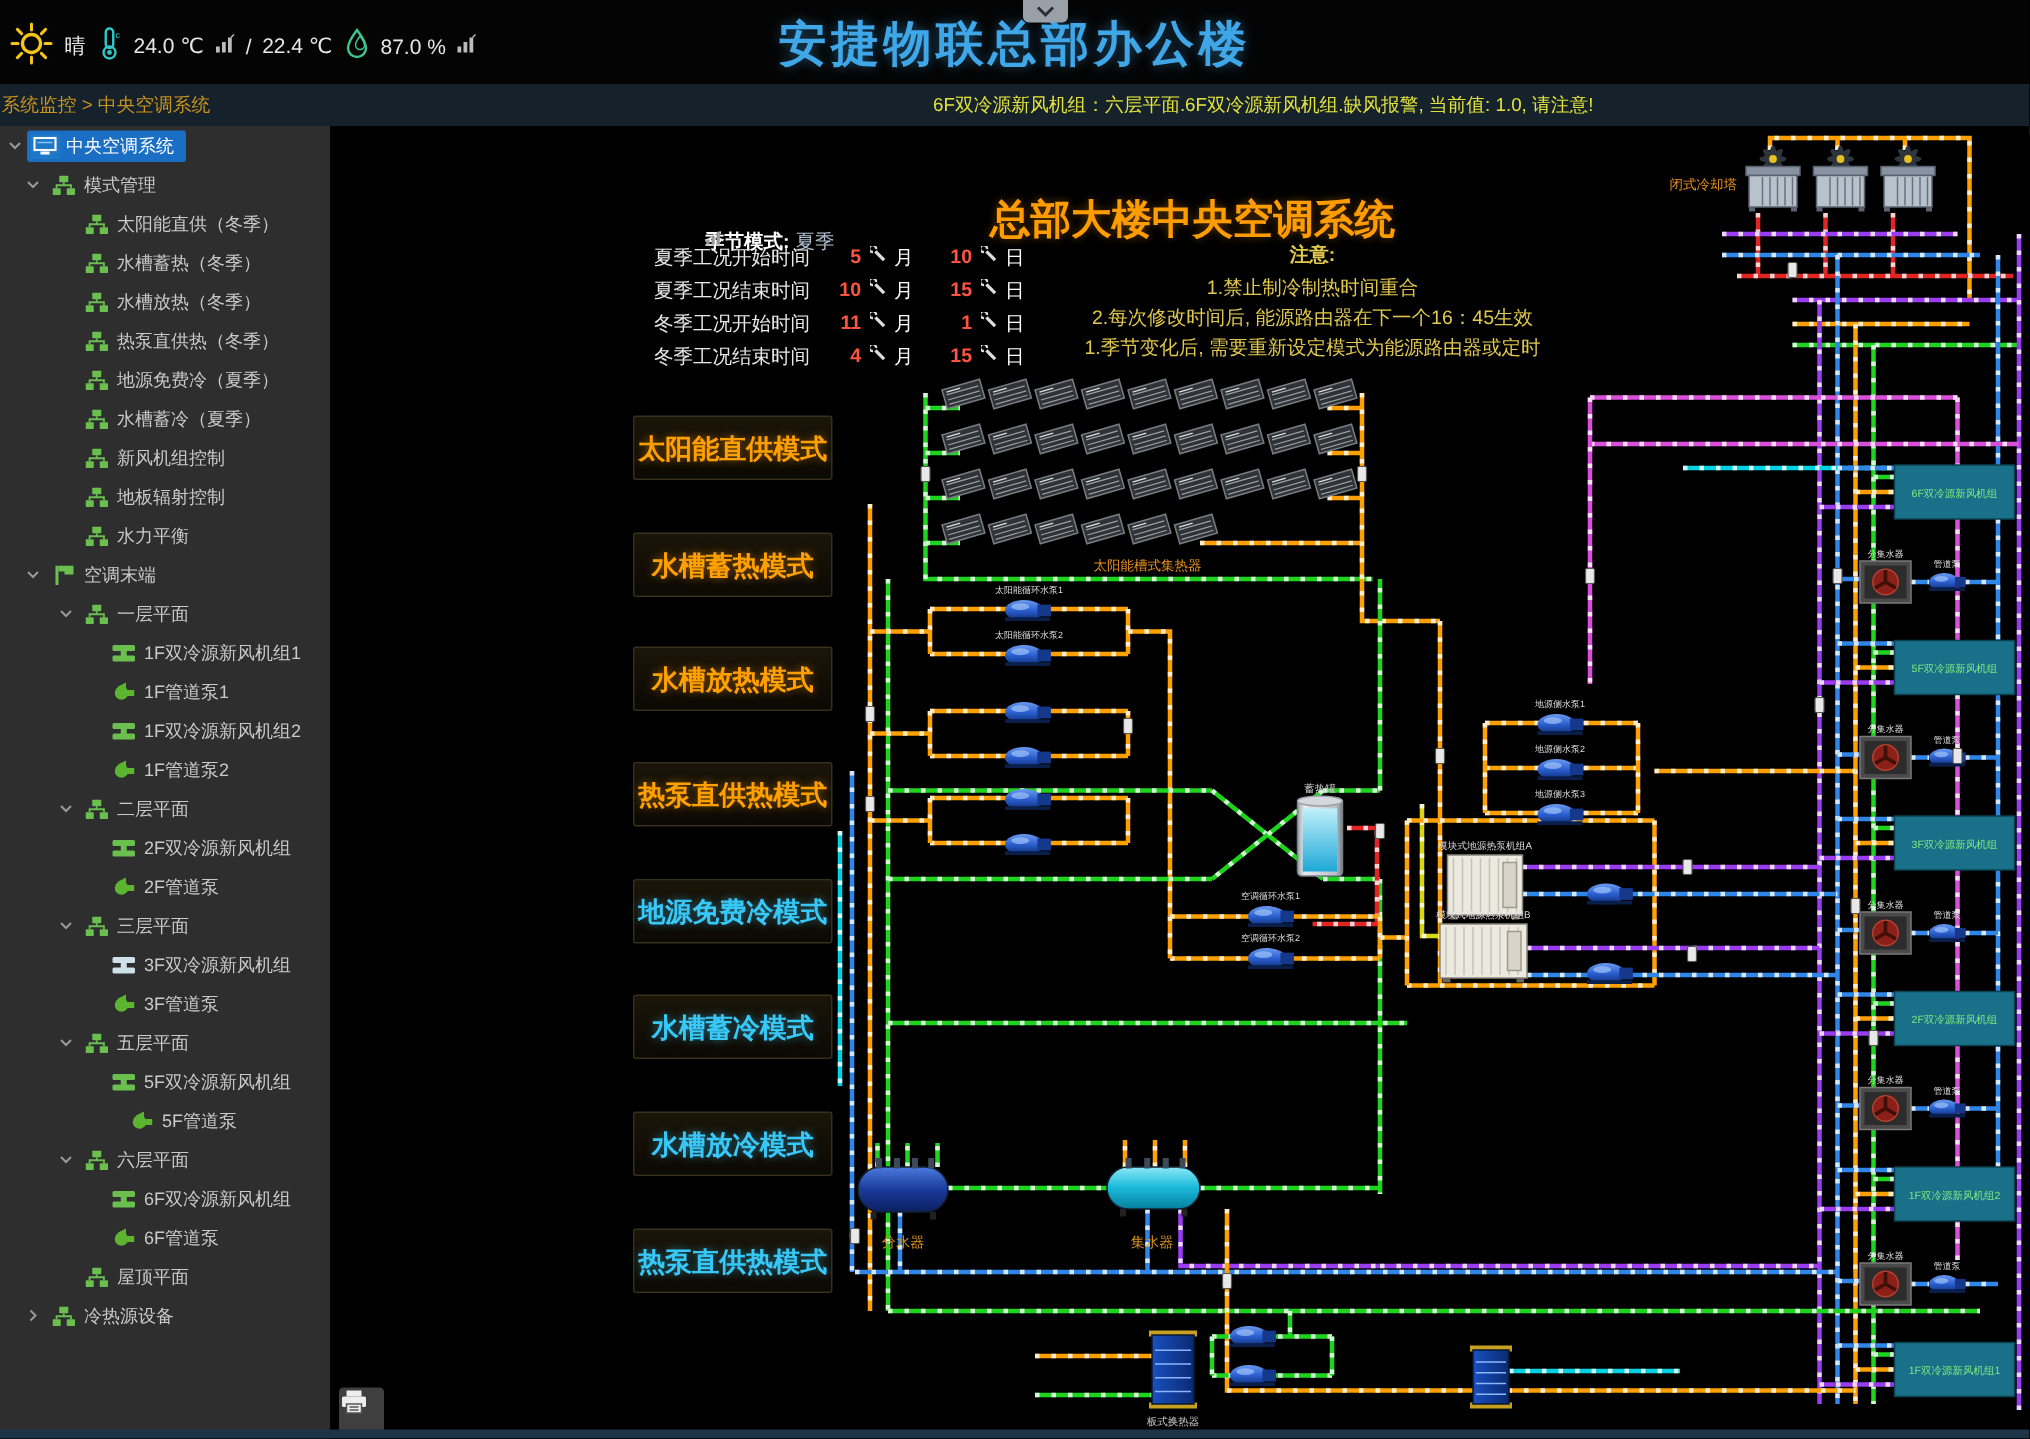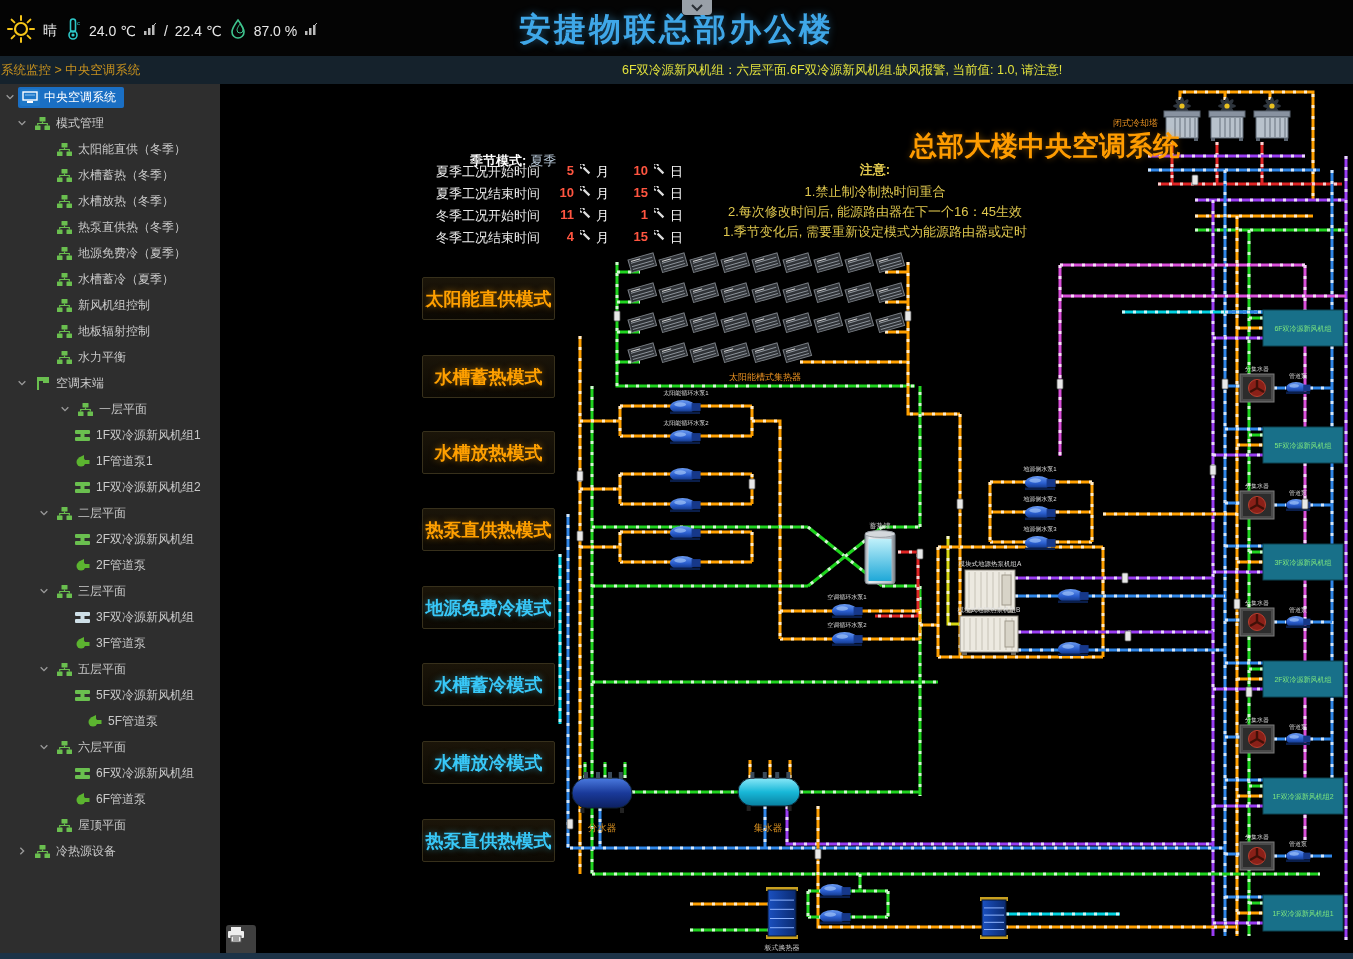--- a/index.html
+++ b/index.html
@@ -12,21 +12,21 @@
   .breadcrumb{position:absolute;left:1px;top:6px;color:#c8921e;font-size:12.5px;}
   .alert-text{position:absolute;left:622px;top:6px;color:#e3e23c;font-size:12.5px;}
   .sidebar{position:absolute;left:0;top:84px;width:220px;height:875px;background:#2e2e2e;overflow:hidden;}
   .trow{height:26px;display:flex;align-items:center;font-size:12px;color:#c9c9c9;white-space:nowrap;cursor:default;}
   .trow .chev{width:16px;display:inline-flex;justify-content:center;flex:none;}
   .rowin{display:inline-flex;align-items:center;gap:4px;padding:2px 8px 2px 2px;border-radius:2px;}
   .trow.sel .rowin{background:#1a6fc4;color:#fff;}
   .ticon{display:inline-flex;width:20px;justify-content:center;flex:none;}
   .main{position:absolute;left:220px;top:84px;width:1133px;height:875px;background:#000;overflow:hidden;}
   .main svg{position:absolute;left:0;top:0;}
-  .diagram-title{position:absolute;left:440px;top:44px;width:520px;text-align:right;color:#ff9c00;font-size:27px;font-weight:bold;text-shadow:0 0 6px rgba(255,156,0,.4);}
+  .diagram-title{position:absolute;left:440px;top:44px;width:520px;text-align:left;color:#ff9c00;font-size:27px;font-weight:bold;text-shadow:0 0 6px rgba(255,156,0,.4);}
   .season-line{position:absolute;left:250px;top:52px;font-size:13px;color:#fff;font-weight:bold;display:flex;gap:4px;align-items:center;margin-top:16px;}
   .season-line .val{color:#aebecd;font-weight:normal;}
   .sched{position:absolute;left:216px;top:76px;width:250px;}
   .srow{position:relative;height:22px;font-size:13px;color:#e8e8e8;}
   .srow .lbl{position:absolute;left:0;top:3px;}
   .srow .num{position:absolute;top:3px;width:26px;text-align:right;color:#ff5540;font-weight:bold;}
   .srow .n1{left:112px;} .srow .n2{left:186px;}
   .srow .wr{position:absolute;top:4px;} .srow .w1{left:144px;} .srow .w2{left:218px;}
   .srow .un{position:absolute;top:3px;color:#fff;} .srow .u1{left:160px;} .srow .u2{left:234px;}
   .notes{position:absolute;left:455px;top:76px;width:400px;font-size:13px;color:#e0c84e;}
@@ -314,21 +314,21 @@
         <span class="rowin">
           <span class="ticon">
             <svg width="15" height="13" viewBox="0 0 15 13">
               <rect x="2" y="0" width="2" height="13" fill="#6abf4f"></rect>
               <polygon points="4,0 14,0 14,6 8,6 8,4 4,4" fill="#6abf4f"></polygon>
             </svg>
           </span>
           <span class="tlabel">空调末端</span>
         </span>
       </div>
-      <div class="trow" style="padding-left:57px">
+      <div class="trow" style="padding-left:36px">
         <span class="chev">
           <svg width="10" height="10" viewBox="0 0 12 12">
             <polyline points="2,4 6,8 10,4" fill="none" stroke="#9a9a9a" stroke-width="1.6"></polyline>
           </svg>
         </span>
         <span class="rowin">
           <span class="ticon">
             <svg width="15" height="13" viewBox="0 0 15 13">
               <g fill="#6abf4f">
                 <rect x="4.5" y="0" width="6" height="4.5" rx="0.5"></rect>
@@ -377,20 +377,33 @@
           <span class="ticon">
             <svg width="17" height="13" viewBox="0 0 17 13">
               <g fill="#6abf4f">
                 <rect x="1" y="1" width="15" height="4" rx="1"></rect>
                 <rect x="1" y="8" width="15" height="4" rx="1"></rect>
                 <rect x="6.5" y="4" width="4" height="5"></rect>
               </g>
             </svg>
           </span>
           <span class="tlabel">1F双冷源新风机组2</span>
+        </span>
+      </div>
+      <div class="trow" style="padding-left:54px">
+        <span class="chev"></span>
+        <span class="rowin">
+          <span class="ticon">
+            <svg width="15" height="14" viewBox="0 0 15 14">
+              <circle cx="6" cy="8" r="4.5" fill="#5cb430"></circle>
+              <rect x="9.5" y="6" width="5" height="4" fill="#5cb430"></rect>
+              <polygon points="3,4 9,1 9,5" fill="#5cb430"></polygon>
+            </svg>
+          </span>
+          <span class="tlabel">1F管道泵2</span>
         </span>
       </div>
       <div class="trow" style="padding-left:36px">
         <span class="chev">
           <svg width="10" height="10" viewBox="0 0 12 12">
             <polyline points="2,4 6,8 10,4" fill="none" stroke="#9a9a9a" stroke-width="1.6"></polyline>
           </svg>
         </span>
         <span class="rowin">
           <span class="ticon">

